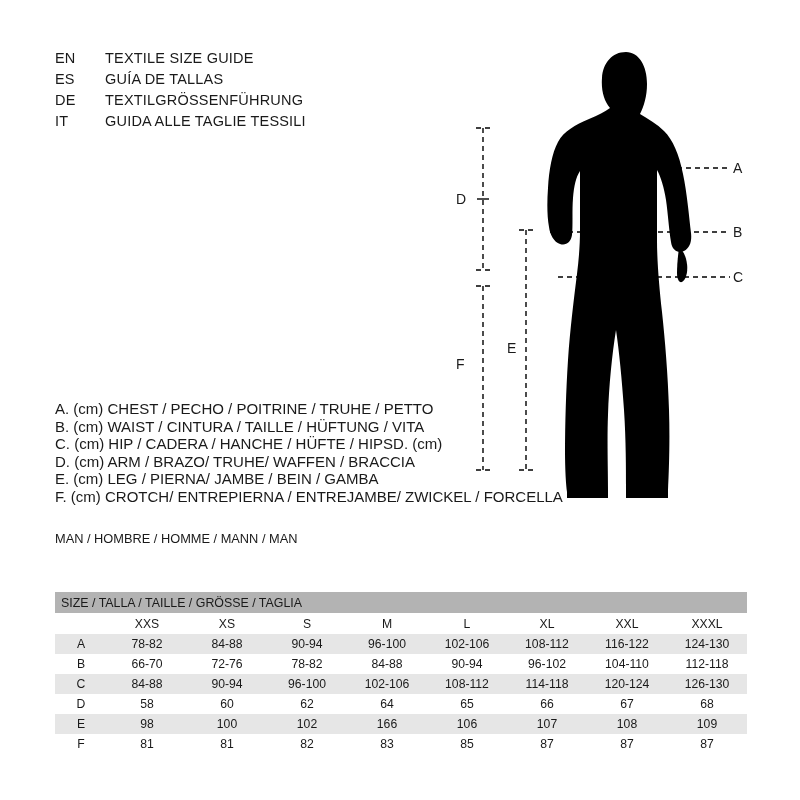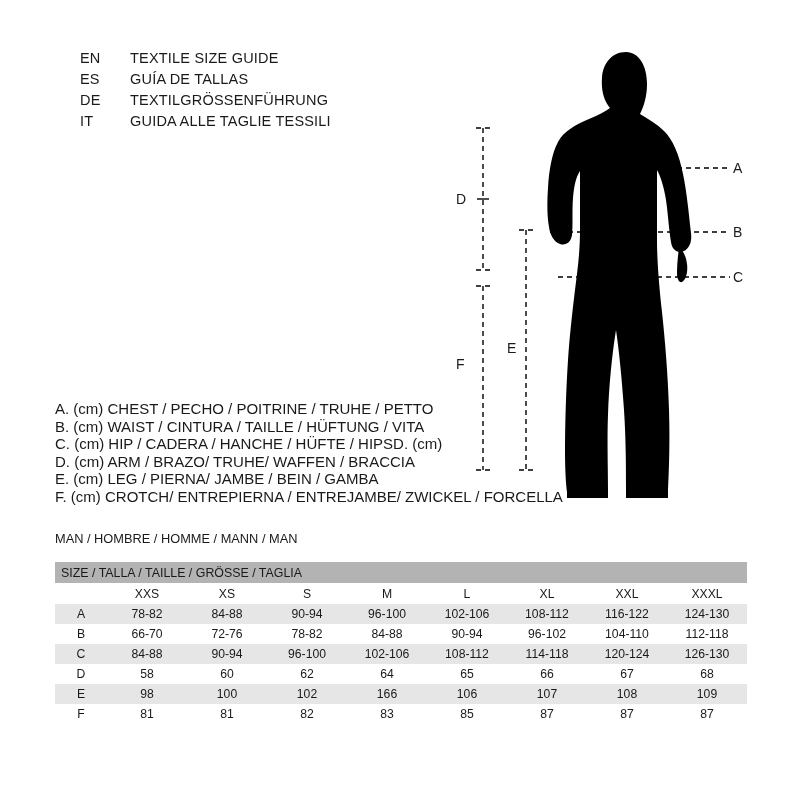--- a/index.html
+++ b/index.html
@@ -26,21 +26,20 @@
     position: absolute;
     left: 55px;
     top: 50px;
   }
   .title-row {
     display: flex;
     align-items: baseline;
     height: 21px;
     font-size: 14.5px;
     letter-spacing: 0.2px;
-    margin-left: 25px;
   }
   .title-lang {
     width: 50px;
     flex: 0 0 50px;
   }
   .title-text {
     white-space: nowrap;
   }
 
   
@@ -69,21 +68,21 @@
     left: 430px;
     top: 30px;
     width: 340px;
     height: 500px;
   }
 
   
   .table-wrap {
     position: absolute;
     left: 55px;
-    top: 562px;
+    top: 592px;
     width: 692px;
   }
   table.size-table {
     border-collapse: collapse;
     width: 692px;
     font-size: 12.2px;
   }
   table.size-table td {
     padding: 0;
     height: 20px;

